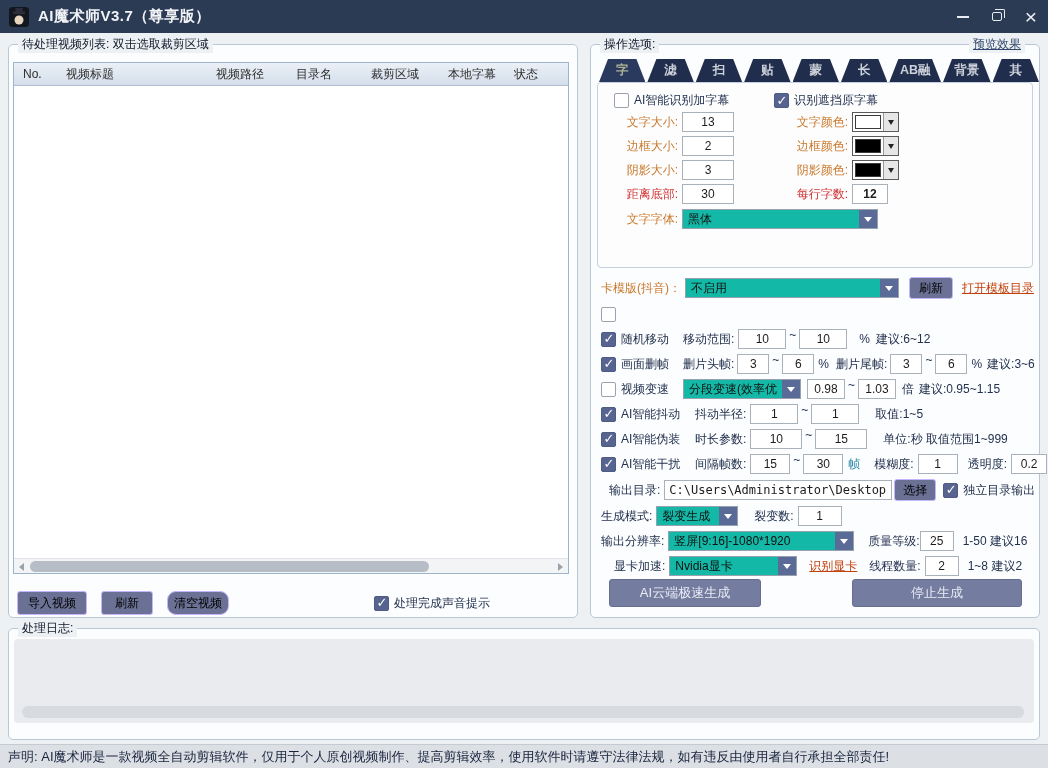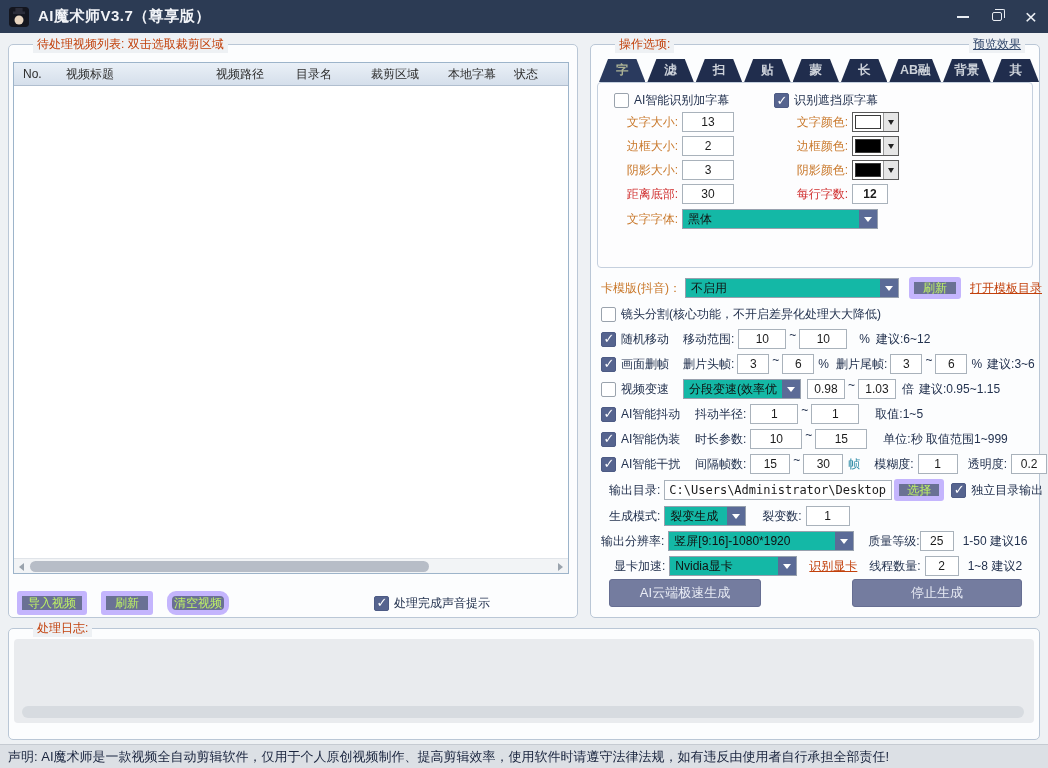--- a/index.html
+++ b/index.html
@@ -16,39 +16,39 @@
   .title-text { color:#f1f3f7; font-size:15px; font-weight:bold; margin-left:9px; letter-spacing:.5px; }
   .win-controls { margin-left:auto; display:flex; height:100%; }
   .win-btn { width:34px; height:33px; display:flex; align-items:center; justify-content:center; cursor:pointer; }
   .glyph-min { width:12px; height:2px; background:#e9edf3; }
   .glyph-restore { width:10px; height:9px; border:1.5px solid #e9edf3; border-radius:2px; position:relative; }
   .glyph-restore::before { content:""; position:absolute; left:2px; top:-4px; width:9px; height:8px;
     border:1.5px solid #e9edf3; border-bottom:none; border-left:none; border-radius:0 2px 0 0; }
   .glyph-close { color:#eef1f6; font-size:21px; line-height:20px; font-weight:400; }
   
   .group { position:absolute; background:#fcfdfe; border:1px solid #bac7d6; border-radius:5px; }
-  .legend { position:absolute; top:-9px; left:24px; background:#eef1f4; padding:0 4px;
-    color:#c2410c; font-size:12px; white-space:nowrap; }
+  .legend { position:absolute; top:-9px; left:9px; background:#eef1f4; padding:0 4px;
+    color:#0f172a; font-size:12px; white-space:nowrap; }
   
   .table-wrap { position:absolute; left:4px; top:17px; width:556px; height:512px;
     border:1px solid #9db4ca; background:#fff; display:flex; flex-direction:column; }
   .thead { height:23px; flex:none; display:flex; align-items:center;
     background:linear-gradient(#eaf0f7,#d5dfeb); border-bottom:1px solid #b0becf; color:#2e2e2e; }
   .th { padding-left:9px; white-space:nowrap; overflow:hidden; }
   .tbody { flex:1; background:#fff; }
   .hscroll { height:15px; flex:none; background:#f2f4f6; border-top:1px solid #e0e4e9;
     position:relative; }
   .scroll-arrow { position:absolute; top:0; width:15px; height:15px; display:flex; align-items:center; justify-content:center; }
   .tri-left { width:0; height:0; border-top:4px solid transparent; border-bottom:4px solid transparent; border-right:5px solid #9aa3ad; }
   .tri-right { width:0; height:0; border-top:4px solid transparent; border-bottom:4px solid transparent; border-left:5px solid #9aa3ad; }
   .scroll-thumb { position:absolute; left:16px; top:2px; height:11px; width:72%;
     background:#b7bdc7; border-radius:6px; }
   .left-btn-row { position:absolute; left:8px; top:546px; width:552px; display:flex; align-items:center; }
   
-  .btn { background:#6a7194; color:#bef264; border:5px solid #c4b5fd; border-radius:3px;
+  .btn { background:#6a7194; color:#000000; border:1px solid #c4b5fd; border-radius:3px;
     height:24px; padding:0 13px; display:inline-flex; align-items:center; justify-content:center;
     font-size:12px; cursor:pointer; white-space:nowrap; }
   .btn-big { background:#747c9f; border:1px solid #666e92; border-radius:3px; color:#e9ecf5;
     height:28px; display:inline-flex; align-items:center; justify-content:center; font-size:13px; cursor:pointer; }
   
   .cb { width:15px; height:15px; flex:none; display:inline-block; background:#fff;
     border:1px solid #9aa3ad; border-radius:2px; position:relative; cursor:pointer; vertical-align:-3px; }
   .cb.checked { background:#56648f; border-color:#4d5b85; }
   .cb.checked::after { content:"\2713"; position:absolute; left:1.5px; top:-1.5px;
     color:#fff; font-size:13px; font-weight:bold; }
@@ -244,21 +244,20 @@
     <span class="dd" style="width:214px; margin-left:4px;">
       <span class="dd-text">不启用</span>
       <span class="dd-arrow"></span>
     </span>
     <span class="btn" style="height:22px; margin-left:10px; padding:0 9px;">刷新</span>
     <span class="link" style="margin-left:9px;">打开模板目录</span>
   </div>
 
   <div class="rrow" style="top:258px;">
     <span class="cb"></span>
-    <span class="cb-label lbl">镜头分割(核心功能，不开启差异化处理大大降低)</span>
   </div>
 
   <div class="rrow" style="top:283px;">
     <span class="cb checked"></span>
     <span class="cb-label lbl" style="width:62px;">随机移动</span>
     <span class="lbl">移动范围:</span>
     <span class="num" style="width:48px; margin-left:4px;">10</span>
     <span class="tilde">~</span>
     <span class="num" style="width:48px;">10</span>
     <span class="lbl" style="margin-left:12px;">%</span>
@@ -331,21 +330,21 @@
 
   <div class="rrow" style="top:434px;">
     <span class="lbl" style="margin-left:8px;">输出目录:</span>
     <span class="textbox" style="width:228px; margin-left:4px;">C:\Users\Administrator\Desktop</span>
     <span class="btn" style="height:22px; padding:0 8px; margin-left:2px;">选择</span>
     <span class="cb checked" style="margin-left:7px;"></span>
     <span class="cb-label lbl">独立目录输出</span>
   </div>
 
   <div class="rrow" style="top:460px;">
-    <span class="lbl" style="margin-left:8px;">生成模式:</span>
+    <span class="lbl" style="margin-left:0;">生成模式:</span>
     <span class="dd" style="width:82px; margin-left:4px;">
       <span class="dd-text">裂变生成</span>
       <span class="dd-arrow"></span>
     </span>
     <span class="lbl" style="margin-left:16px;">裂变数:</span>
     <span class="num" style="width:44px; margin-left:4px;">1</span>
   </div>
 
   <div class="rrow" style="top:485px;">
     <span class="lbl">输出分辨率:</span>

